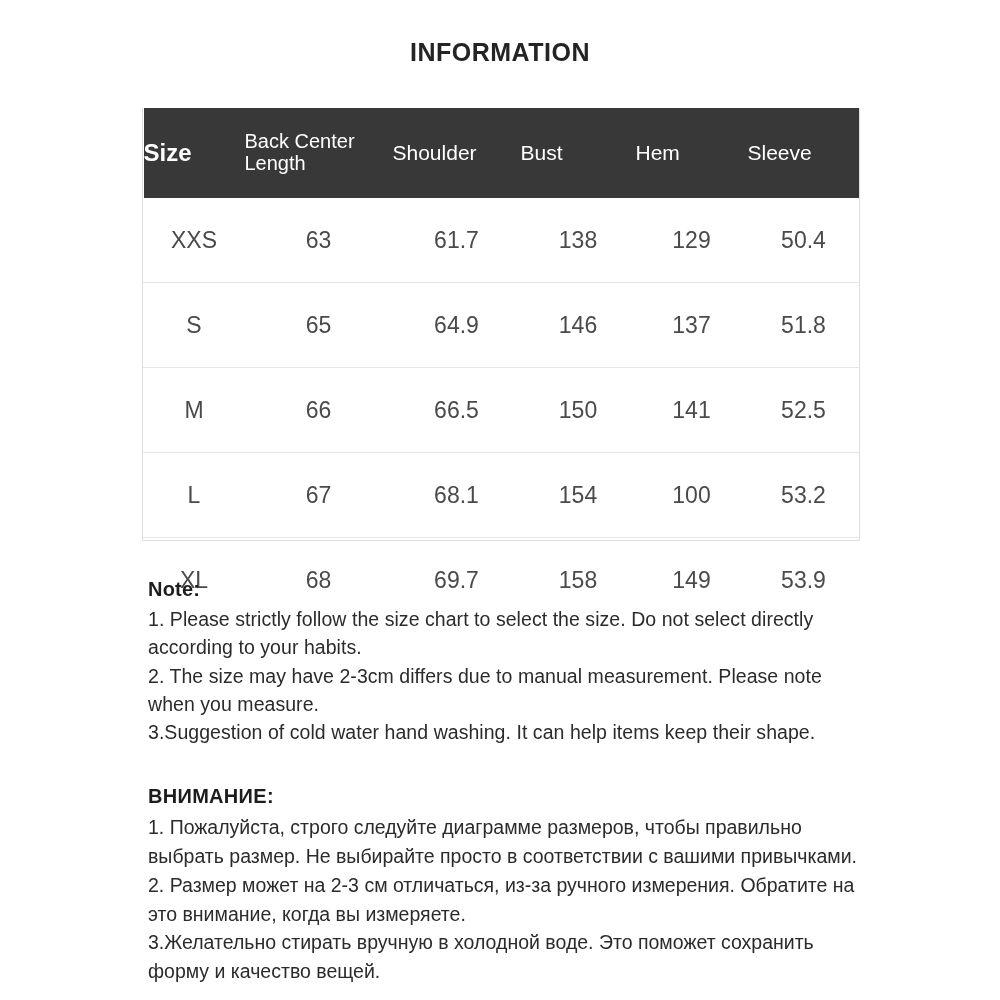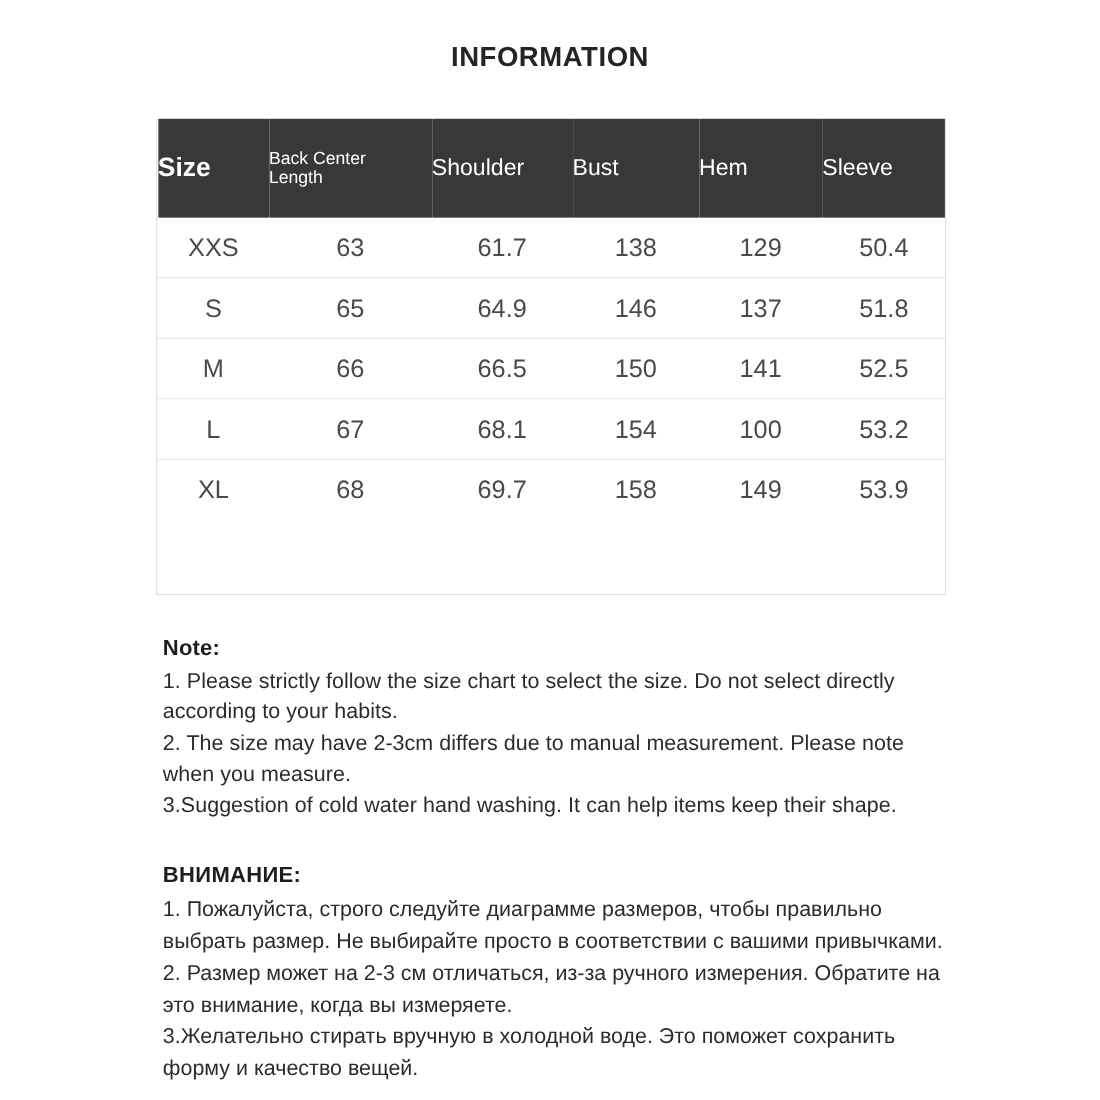--- a/index.html
+++ b/index.html
@@ -59,32 +59,32 @@
     text-align: left;
     padding: 0;
     line-height: 1.08;
     border: none;
   }
   table.size-table thead th.col-size {
     font-weight: bold;
     font-size: 24px;
   }
   table.size-table thead th.col-bcl {
-    font-size: 16px;
+    font-size: 20px;
   }
   table.size-table tbody td {
     height: 54px;
     text-align: center;
     vertical-align: middle;
     font-size: 23px;
     color: #4a4a4a;
     border-bottom: 1px solid #e6e6e6;
     border-left: 1px solid #ffffff;
     border-right: 1px solid #ffffff;
-    padding: 0;
+    padding: 15px;
     background: #ffffff;
   }
   table.size-table tbody tr:last-child td {
     border-bottom: none;
   }
   .table-side-border {
     position: absolute;
     top: 0;
     width: 1px;
     height: 432px;

